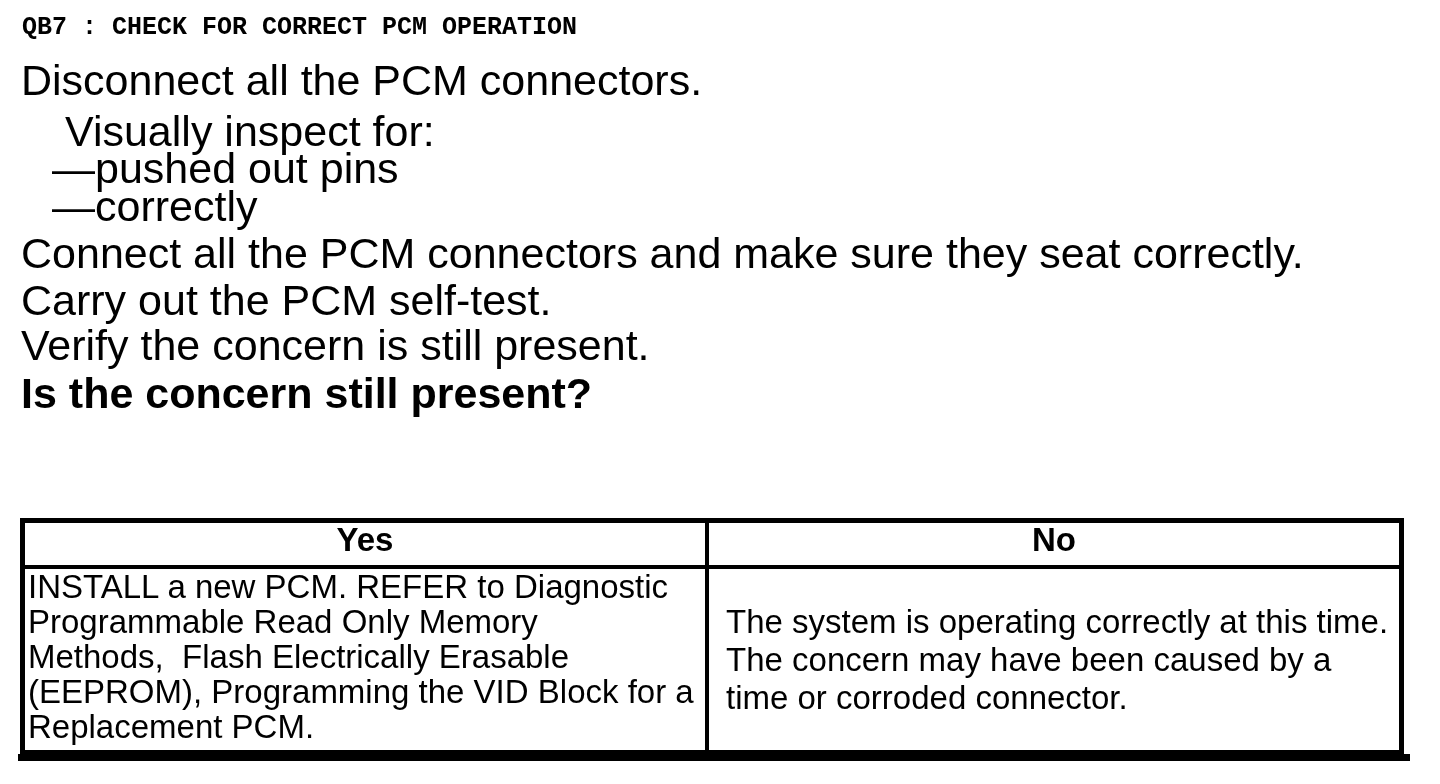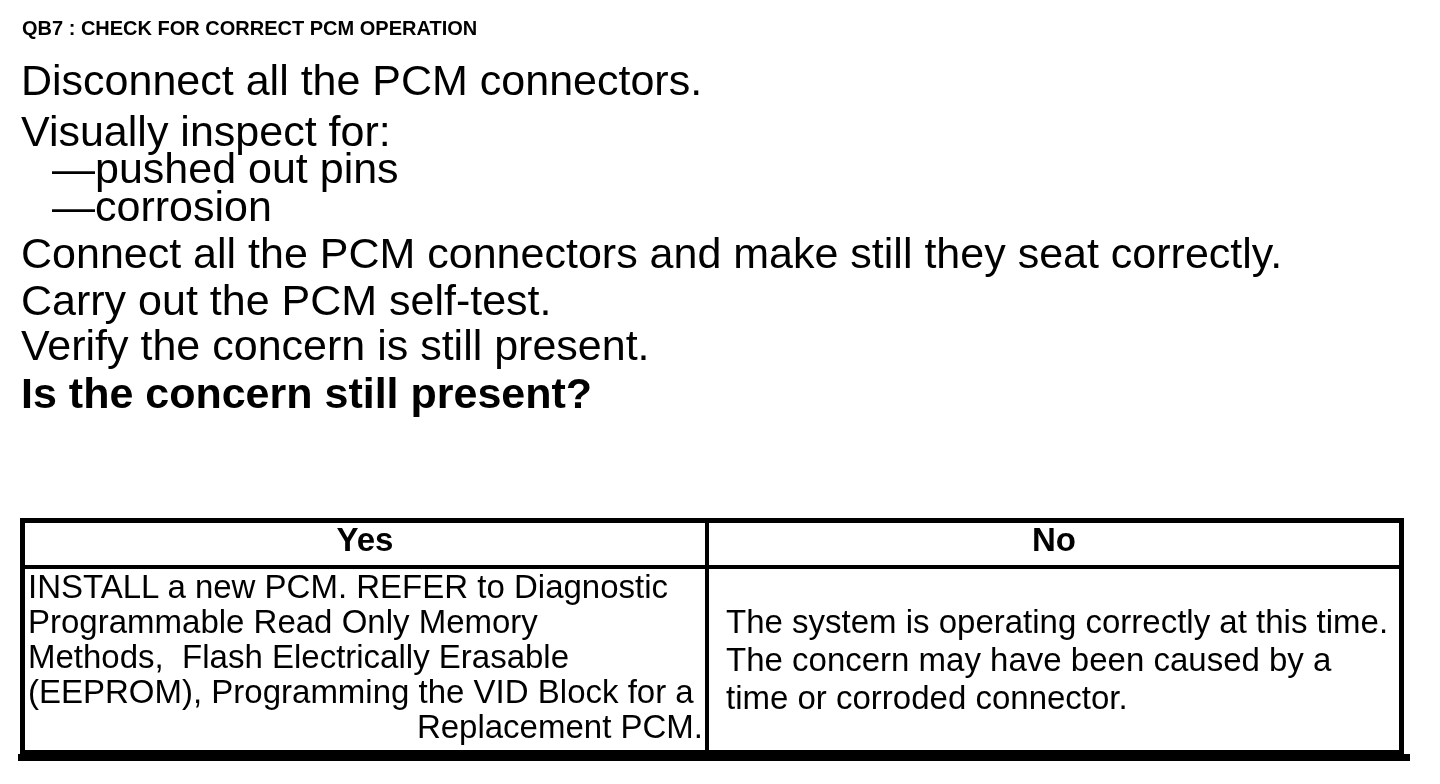--- a/index.html
+++ b/index.html
@@ -13,24 +13,25 @@
     height: 784px;
     background: #ffffff;
     color: #000000;
     font-family: "Liberation Sans", "DejaVu Sans", sans-serif;
     overflow: hidden;
   }
   .abs { position: absolute; }
   .heading {
     left: 22px;
     top: 13px;
-    font-size: 20px;
+    font-size: 25px;
     font-weight: bold;
     line-height: 30px;
     white-space: pre;
+    font-family: Liberation Mono, monospace;
   }
   .para {
     left: 21px;
     font-size: 43px;
     line-height: 38px;
     white-space: pre;
   }
   .para.bold { font-weight: bold; }
   .sublist {
     left: 52px;
@@ -87,47 +88,47 @@
     display: flex;
     flex-direction: column;
     justify-content: center;
     padding-left: 17px;
   }
   .cell-line {
     white-space: pre;
     line-height: 35px;
   }
   .cell-no .cell-line { line-height: 38px; }
-  .cell-line.centered { text-align: right; }
+  .cell-line.centered { text-align: left; }
 
   .bottom-rule {
     left: 18px;
     top: 754px;
     width: 1392px;
     height: 7px;
     background: #000000;
   }
 </style>
 </head>
 <body>
 
 <div class="page">
 
   <div class="abs heading">QB7 : CHECK FOR CORRECT PCM OPERATION</div>
 
   <div class="abs para" style="top:61px;">Disconnect all the PCM connectors.</div>
 
-  <div class="abs para" style="top:112px;">Visually inspect for:</div>
+  <div class="abs para" style="top:112px;margin-left:44px;">Visually inspect for:</div>
 
   <div class="abs sublist" style="top:149px;">
     <div class="sub-item">—pushed out pins</div>
-    <div class="sub-item">—corrosion</div>
+    <div class="sub-item">—correctly</div>
   </div>
 
-  <div class="abs para" style="top:234px;">Connect all the PCM connectors and make still they seat correctly.</div>
+  <div class="abs para" style="top:234px;">Connect all the PCM connectors and make sure they seat correctly.</div>
 
   <div class="abs para" style="top:281px;">Carry out the PCM self-test.</div>
 
   <div class="abs para" style="top:326px;">Verify the concern is still present.</div>
 
   <div class="abs para bold" style="top:374px;">Is the concern still present?</div>
 
   <div class="abs rtable">
     <div class="rtable-header">
       <div class="hcell hcell-yes">Yes</div>

